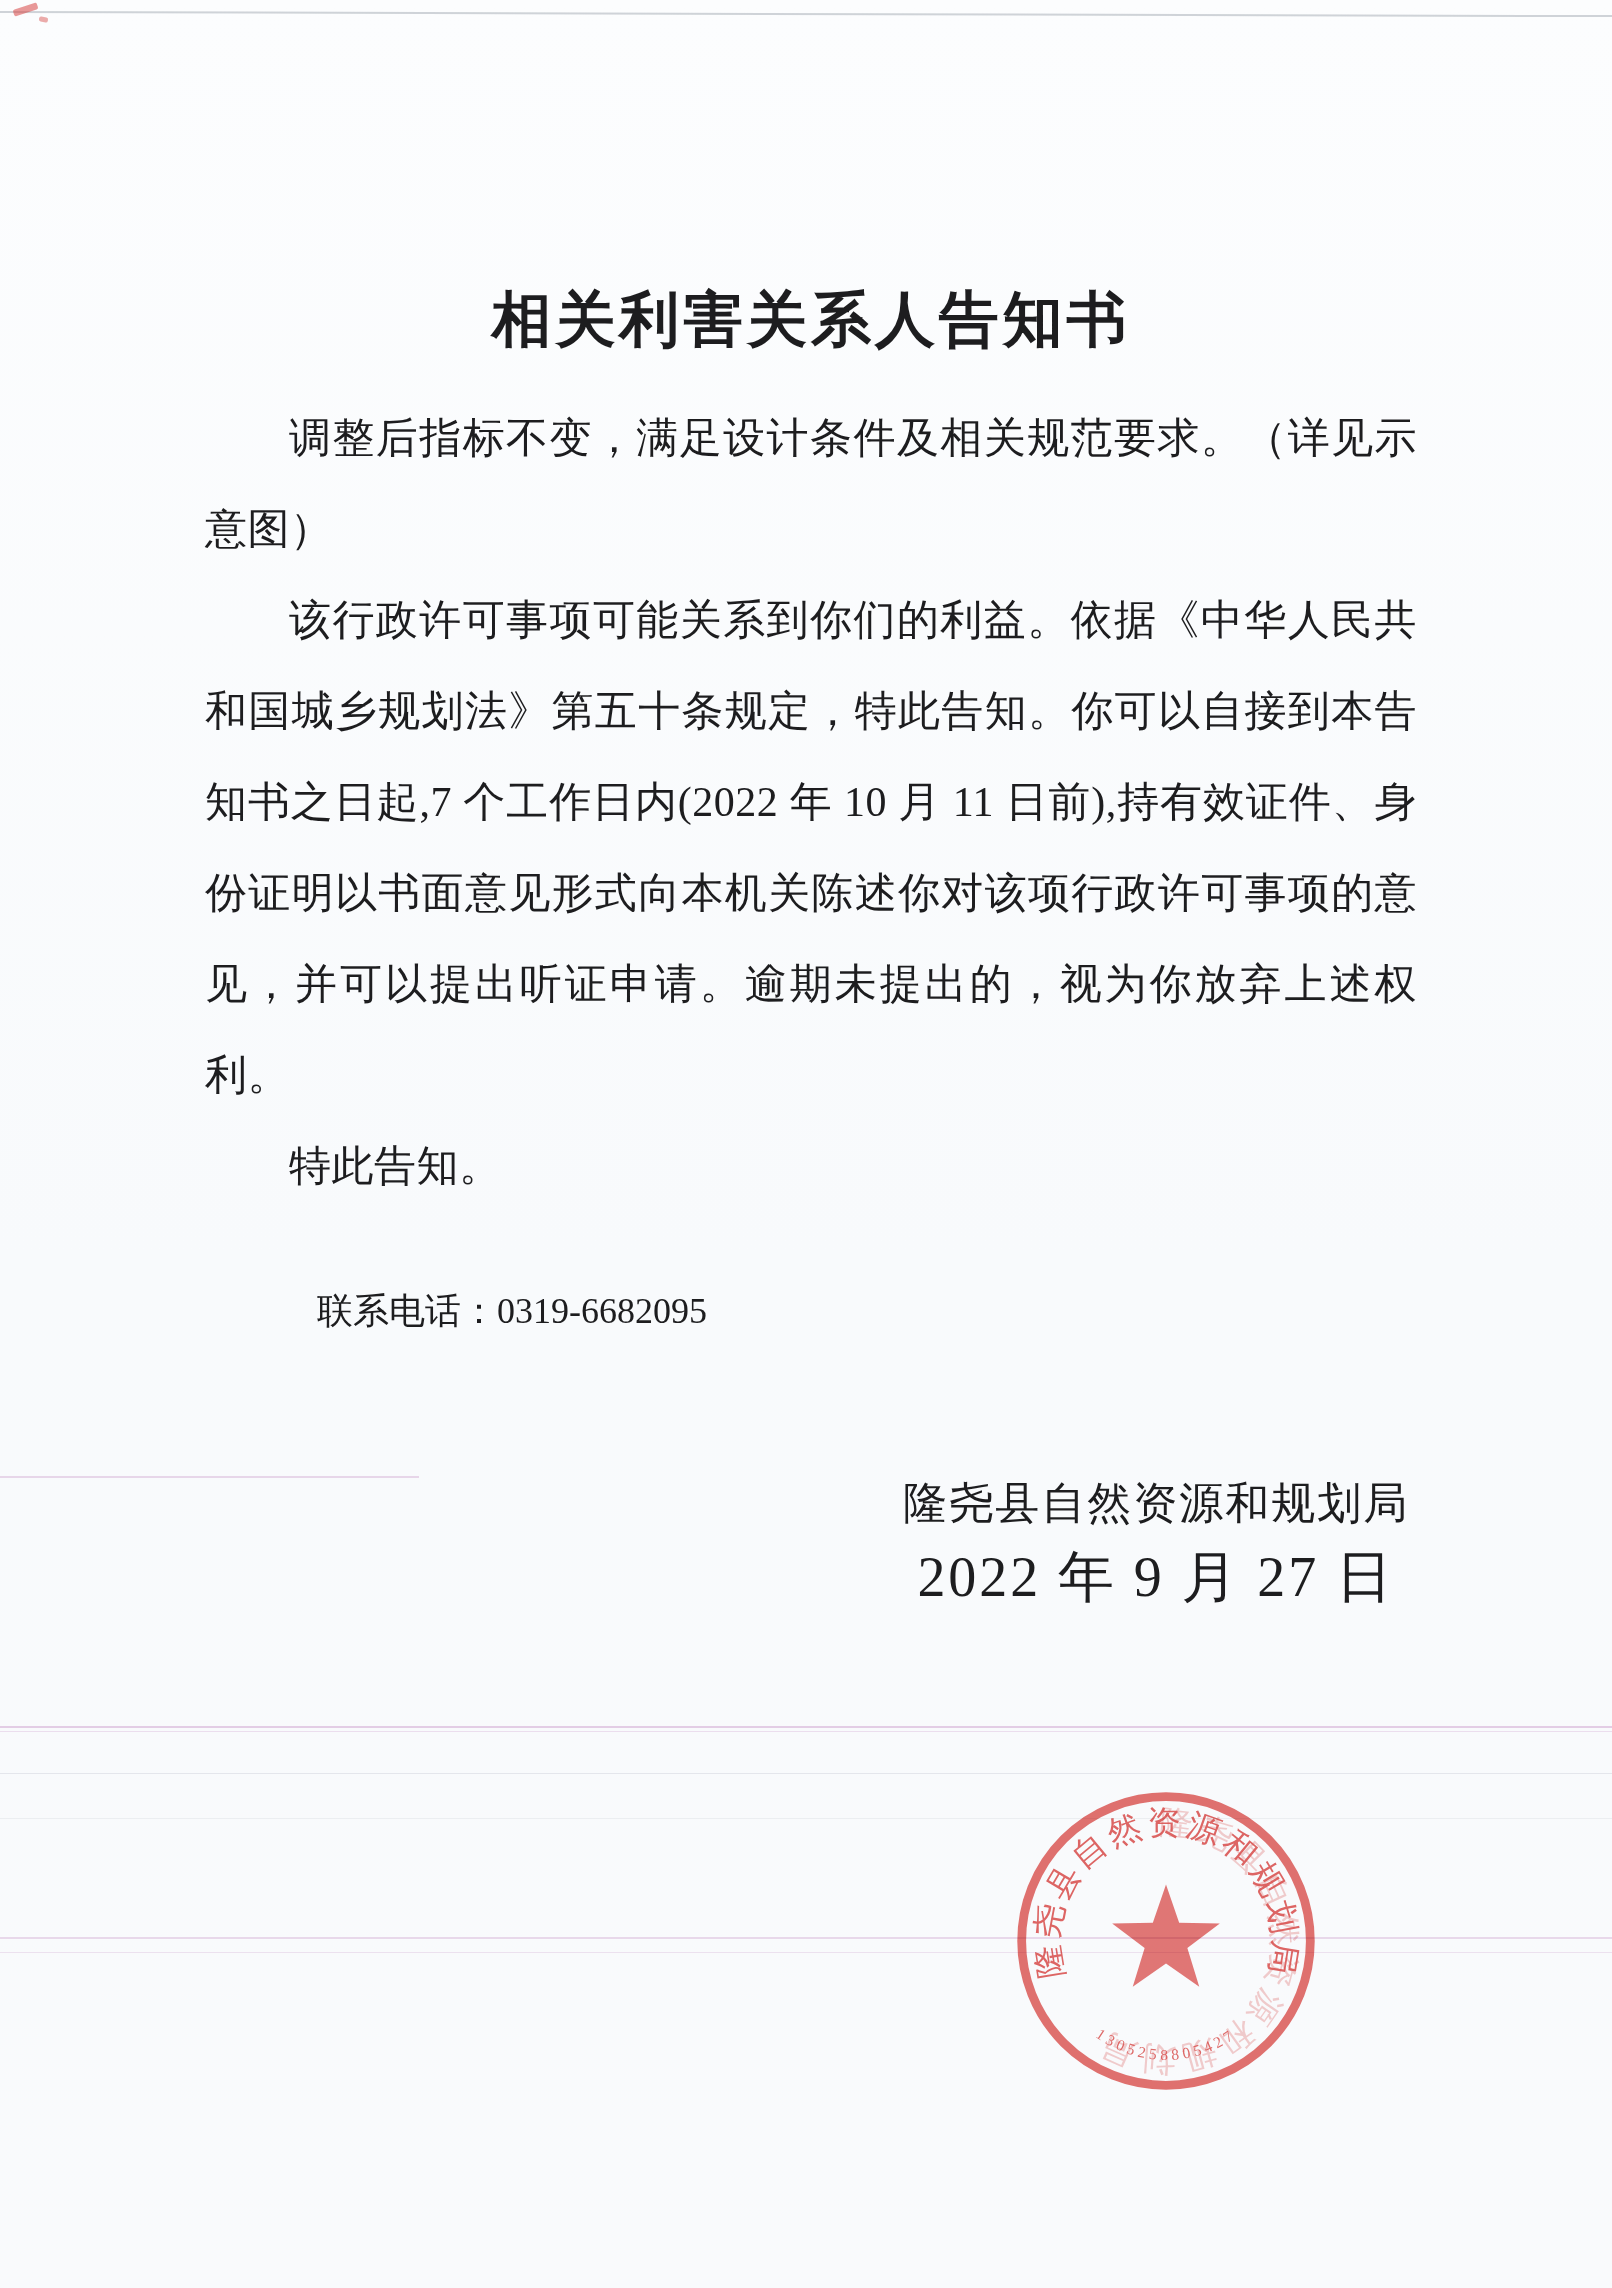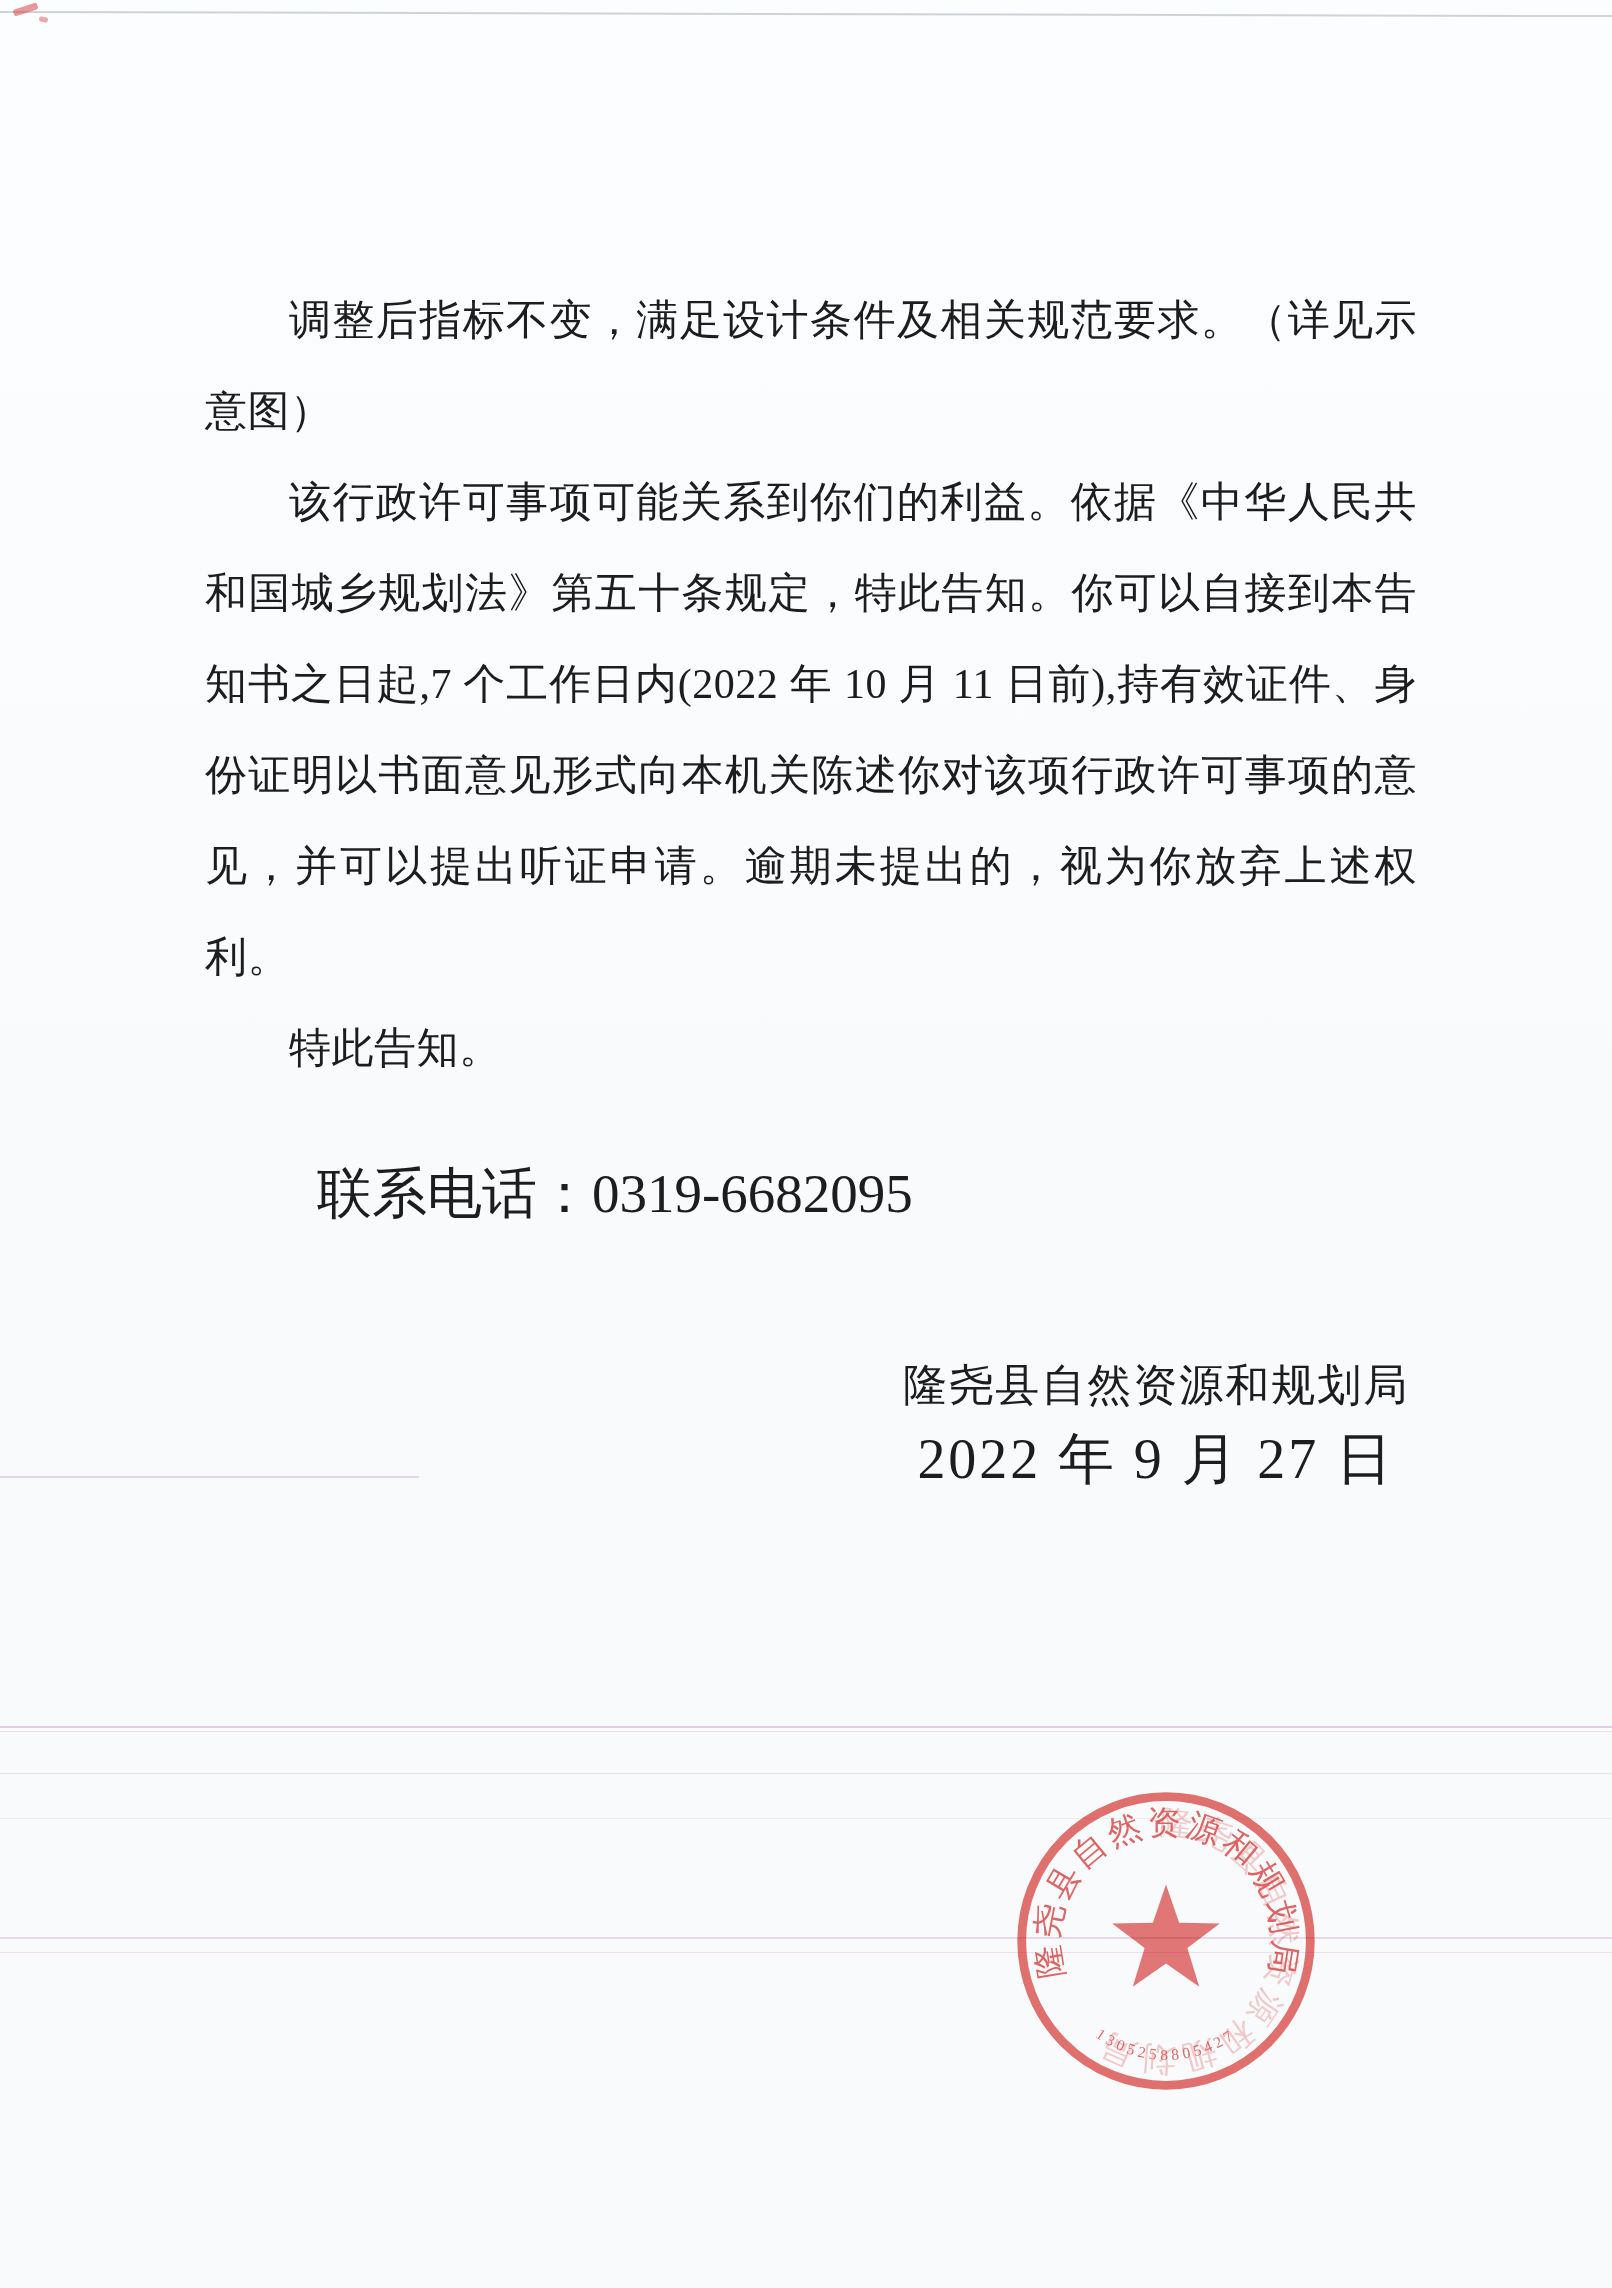--- a/index.html
+++ b/index.html
@@ -31,21 +31,21 @@
   .doc-title{
     margin:0 0 27px 0;
     font-size:60px;line-height:91px;font-weight:bold;
     letter-spacing:3.9px;text-align:center;
   }
   .para{
     margin:0;font-size:42px;line-height:91px;
     text-align:justify;text-align-last:left;letter-spacing:0.5px;
   }
   .indent{text-indent:2em;}
-  .phone-line{margin-top:54px;padding-left:112px;font-size:55px;line-height:91px;}
+  .phone-line{margin-top:54px;padding-left:112px;font-size:36px;line-height:91px;}
   .signature{
     width:max-content;margin:117px 7.8px 0 auto;text-align:center;
   }
   .sig-agency{font-size:44px;line-height:59px;letter-spacing:2px;}
   .sig-date{font-size:56px;line-height:88px;letter-spacing:2.9px;}
   
   .stamp{
     position:absolute;left:1009px;top:1784px;width:314px;height:314px;
     z-index:2;mix-blend-mode:multiply;opacity:.92;
   }
@@ -61,20 +61,21 @@
   <div class="artifact a-red2"></div>
   <div class="artifact a-pink1"></div>
   <div class="artifact a-pink2"></div>
   <div class="artifact a-pink3"></div>
   <div class="artifact a-gray1"></div>
   <div class="artifact a-gray2"></div>
   <div class="artifact a-pink4"></div>
   <div class="artifact a-pink5"></div>
 
   <div class="content">
+    <h1 class="doc-title">相关利害关系人告知书</h1>
 
     <p class="para indent">调整后指标不变，满足设计条件及相关规范要求。（详见示意图）</p>
     <p class="para indent">该行政许可事项可能关系到你们的利益。依据《中华人民共和国城乡规划法》第五十条规定，特此告知。你可以自接到本告知书之日起,7 个工作日内(2022 年 10 月 11 日前),持有效证件、身份证明以书面意见形式向本机关陈述你对该项行政许可事项的意见，并可以提出听证申请。逾期未提出的，视为你放弃上述权利。</p>
     <p class="para indent">特此告知。</p>
 
     <p class="phone-line"><span>联系电话：</span><span>0319-6682095</span></p>
 
     <div class="signature">
       <div class="sig-agency">隆尧县自然资源和规划局</div>
       <div class="sig-date">2022 年 9 月 27 日</div>

